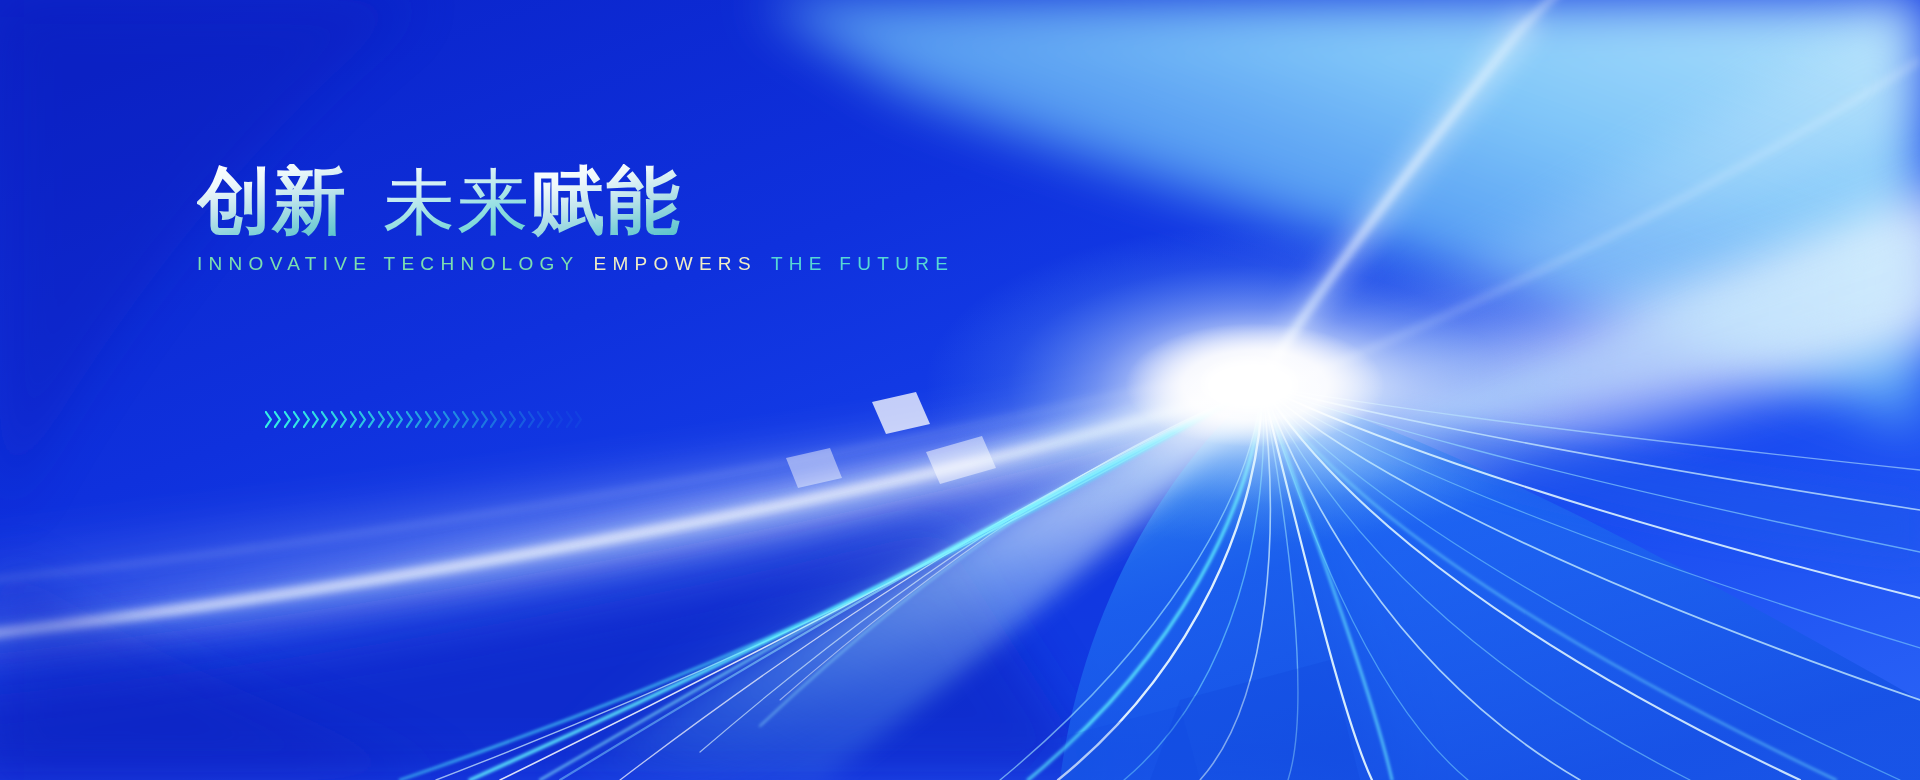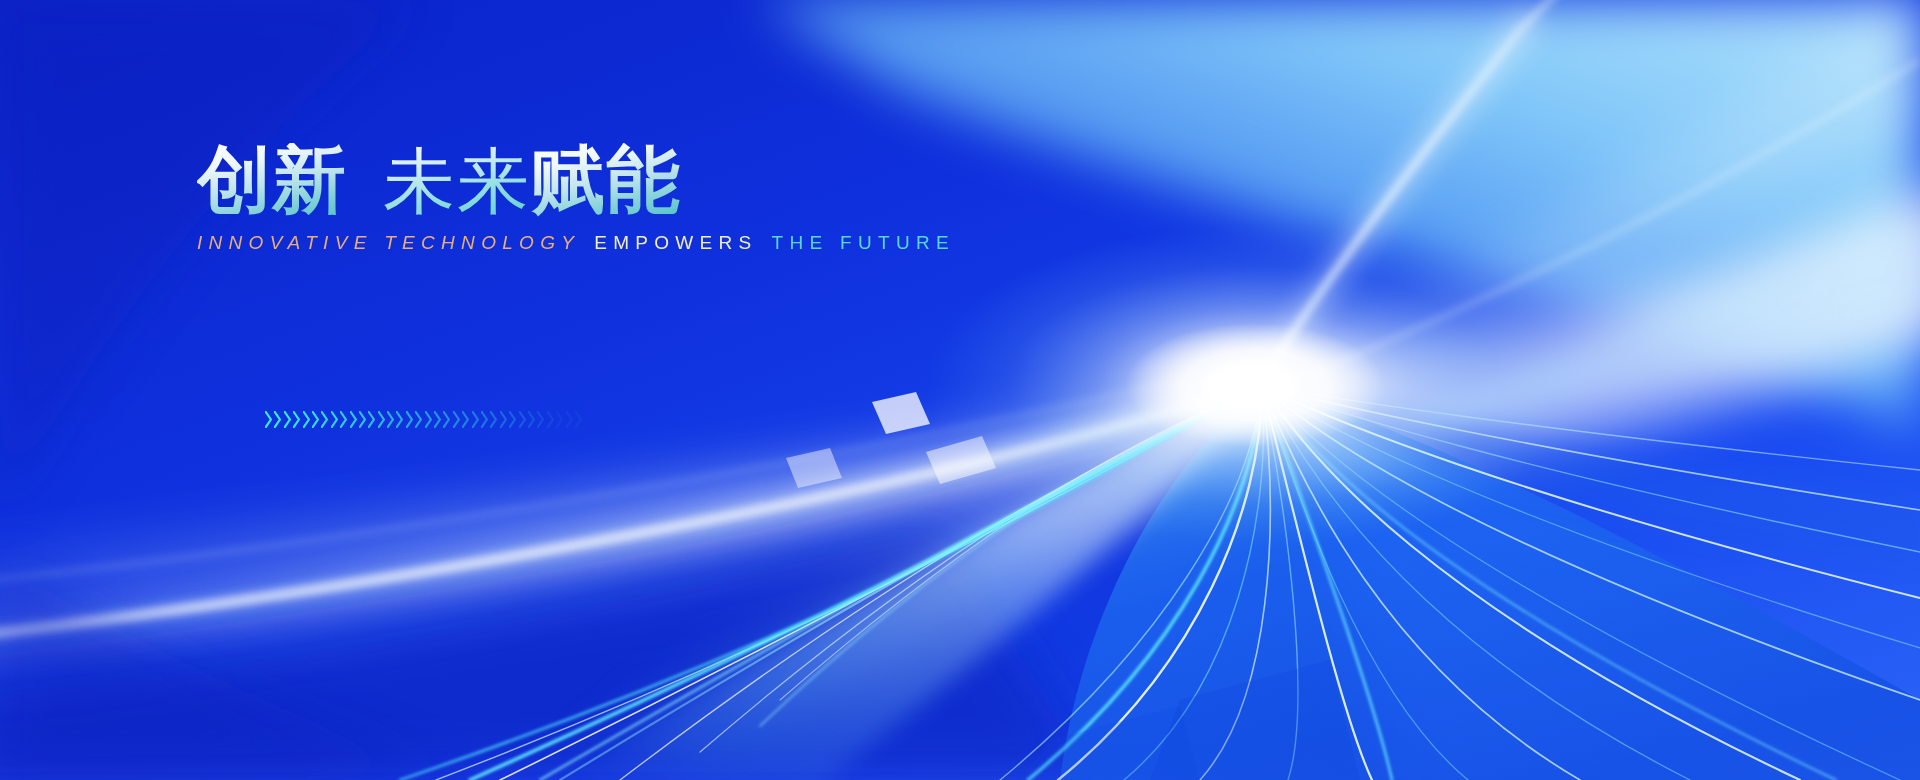--- a/index.html
+++ b/index.html
@@ -6,21 +6,21 @@
   *{box-sizing:border-box;}
   #stage{
     position:relative;width:1920px;height:780px;overflow:hidden;
     font-family:"Liberation Sans","DejaVu Sans",sans-serif;
     background:#0b2bd2;
   }
   #bg-svg{position:absolute;inset:0;width:1920px;height:780px;display:block;}
 
   
   #text-block{
-    position:absolute;left:197px;top:131px;width:760px;z-index:40;
+    position:absolute;left:197px;top:152px;width:760px;z-index:40;
     pointer-events:none;
   }
   #headline{
     display:flex;align-items:flex-end;white-space:nowrap;
     line-height:1;height:86px;
   }
   .hl-seg{display:inline-block;}
   .hl-bold{
     font-size:74px;font-weight:700;letter-spacing:1px;
     background:linear-gradient(168deg,#ffffff 0%,#eef8fb 26%,#bfe4ec 52%,#7fd0d8 78%,#55c2c9 100%);
@@ -34,21 +34,21 @@
     -webkit-text-fill-color:transparent;
     -webkit-text-stroke:0px transparent;
   }
   .hl-gap{display:inline-block;width:36px;}
 
   #subtitle{
     margin-top:14px;height:24px;white-space:nowrap;
     font-size:19px;font-weight:400;letter-spacing:6.3px;
     display:flex;align-items:center;
   }
-  .sub-a{color:#fdba74;opacity:.92;font-style:italic;}
+  .sub-a{color:#86efac;opacity:.92;}
   .sub-b{color:#fef9c3;opacity:.95;}
   .sub-c{color:#5eead4;opacity:.9;}
   .sub-space{display:inline-block;width:14px;}
 
   
   #chevrons{
     position:absolute;left:265px;top:409px;z-index:40;
     display:flex;align-items:center;height:20px;pointer-events:none;
   }
   .chev{

